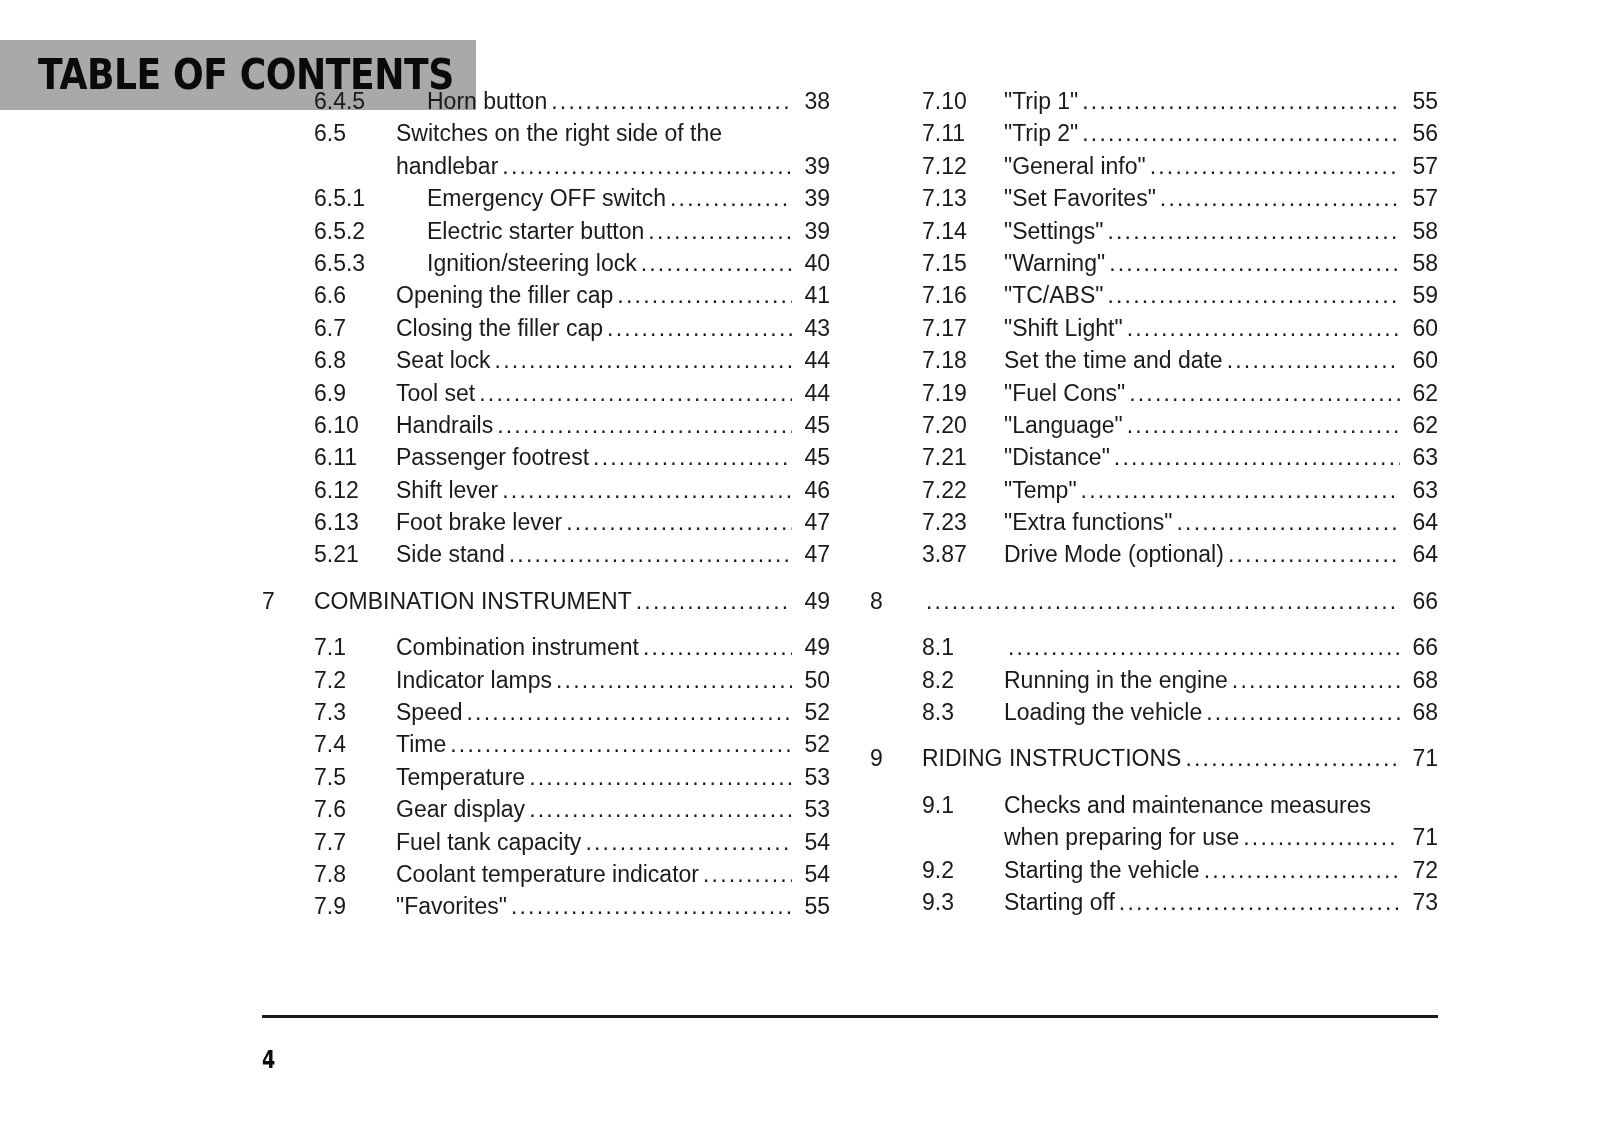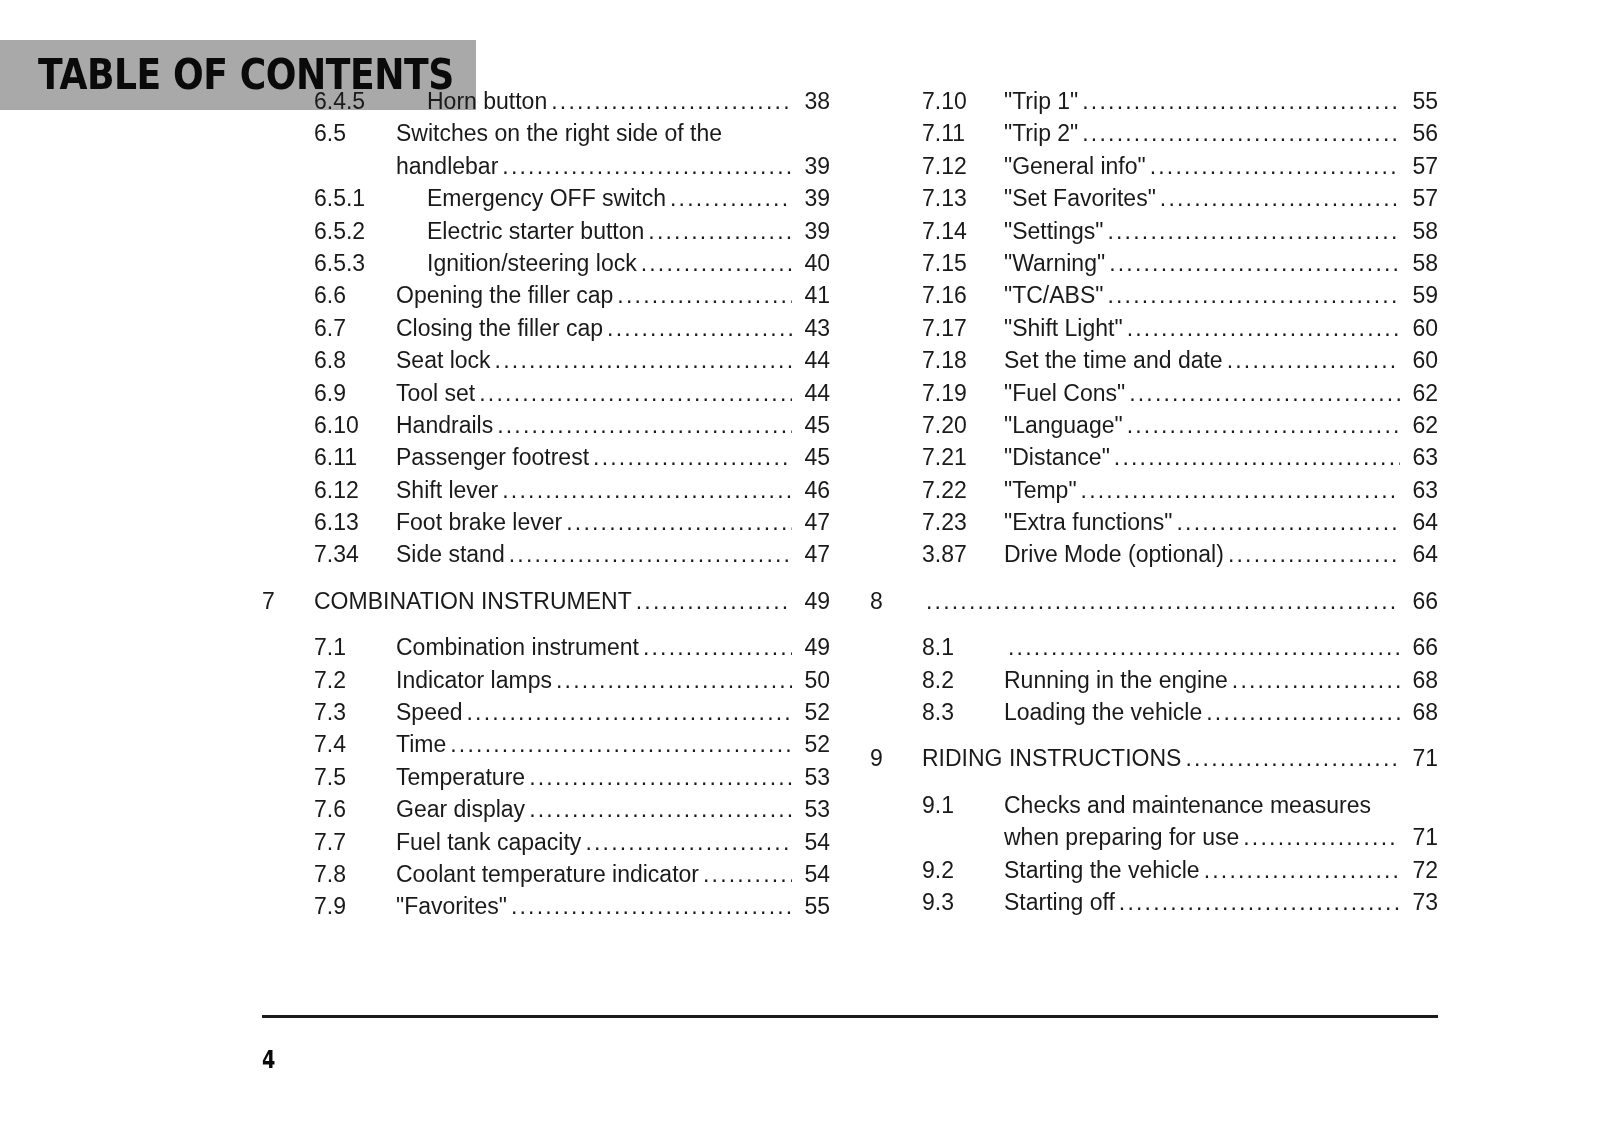--- a/index.html
+++ b/index.html
@@ -139,21 +139,21 @@
     </div>
     <div class="row section">
       <span class="num">6.13</span>
       <div class="title-wrap">
         <span class="title">Foot brake lever</span>
         <span class="dots"></span>
         <span class="page">47</span>
       </div>
     </div>
     <div class="row section">
-      <span class="num">7.34</span>
+      <span class="num">5.21</span>
       <div class="title-wrap">
         <span class="title">Side stand</span>
         <span class="dots"></span>
         <span class="page">47</span>
       </div>
     </div>
     <div class="row chapter">
       <span class="num">7</span>
       <div class="title-wrap">
         <span class="title">COMBINATION INSTRUMENT</span>

